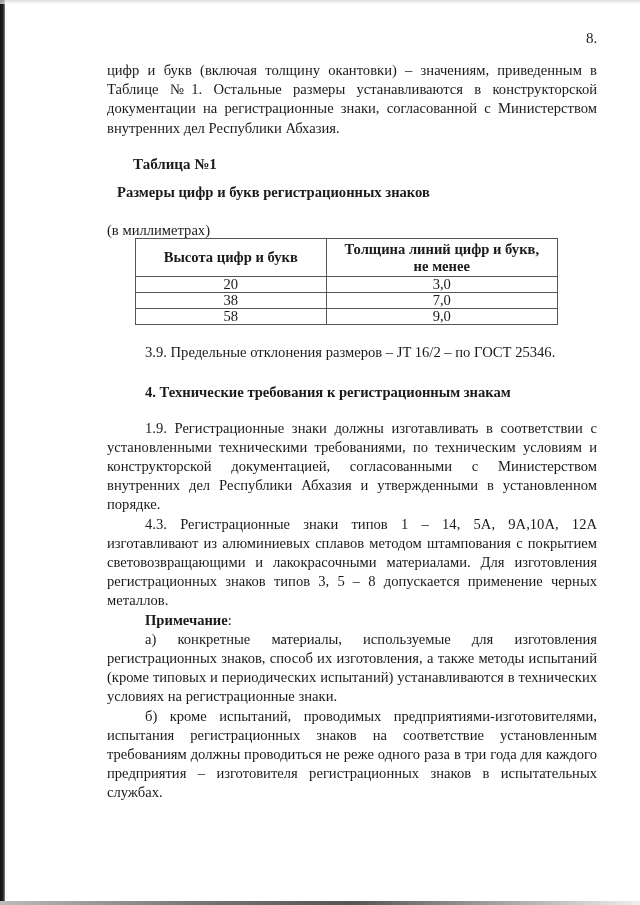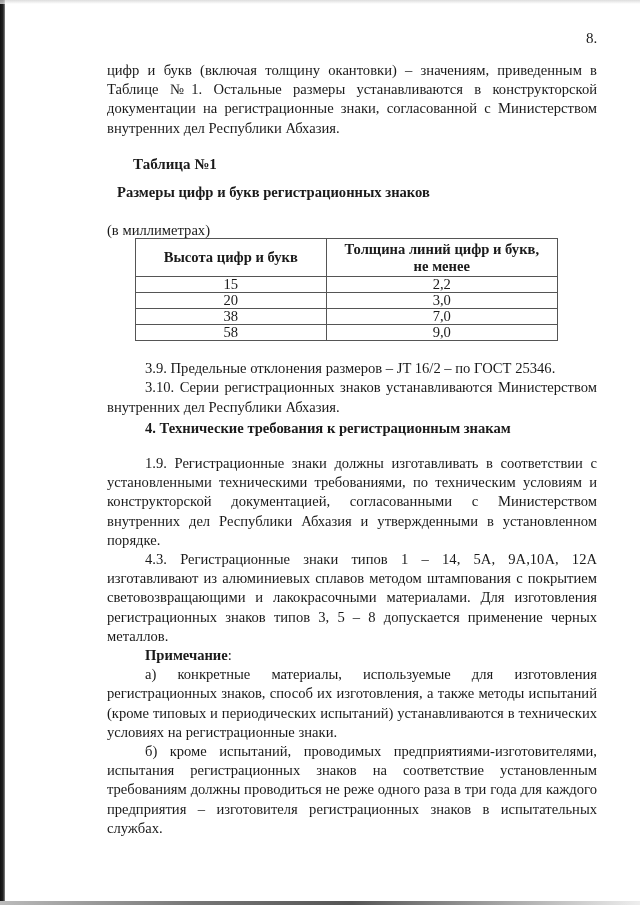--- a/index.html
+++ b/index.html
@@ -46,21 +46,21 @@
   }
   table.sizes th, table.sizes td {
     border: 1px solid #555; text-align: center; padding: 0;
   }
   table.sizes th { font-weight: bold; height: 37px; line-height: 17px; }
   table.sizes td { height: 15px; }
   table.sizes col.c1 { width: 191px; }
   table.sizes col.c2 { width: 232px; }
   .sp-after-table { margin-top: 18px; }
   .section-heading {
-    font-weight: bold; margin-top: 2px; margin-bottom: 16px; text-indent: 38px;
+    font-weight: bold; margin-top: 21px; margin-bottom: 16px; text-indent: 38px;
   }
   .note-label { font-weight: bold; text-indent: 38px; font-family: Liberation Serif, serif; }
 </style>
 </head>
 <body>
 
 <div class="scan-edge-left"></div>
 <div class="scan-edge-top"></div>
 <div class="scan-edge-bottom"></div>
 
@@ -82,40 +82,35 @@
       <tr>
         <th>Высота цифр и букв</th>
         <th>
           <span>Толщина линий цифр и букв,</span><br>
           <span>не менее</span>
         </th>
       </tr>
     </thead>
     <tbody>
       <tr>
-        <td>15</td>
-        <td>2,2</td>
-      </tr>
-      <tr>
         <td>20</td>
         <td>3,0</td>
       </tr>
       <tr>
         <td>38</td>
         <td>7,0</td>
       </tr>
       <tr>
         <td>58</td>
         <td>9,0</td>
       </tr>
     </tbody>
   </table>
 
   <p class="indent sp-after-table">3.9. Предельные отклонения размеров – JT 16/2 – по ГОСТ 25346.</p>
-  <p class="indent">3.10. Серии регистрационных знаков устанавливаются Министерством внутренних дел Республики Абхазия.</p>
 
   <p class="section-heading">4. Технические требования к регистрационным знакам</p>
 
   <p class="indent">1.9. Регистрационные знаки должны изготавливать в соответствии с установленными техническими требованиями, по техническим условиям и конструкторской документацией, согласованными с Министерством внутренних дел Республики Абхазия и утвержденными в установленном порядке.</p>
   <p class="indent">4.3. Регистрационные знаки типов 1 – 14, 5А, 9А,10А, 12А изготавливают из алюминиевых сплавов методом штампования с покрытием световозвращающими и лакокрасочными материалами. Для изготовления регистрационных знаков типов 3, 5 – 8 допускается применение черных металлов.</p>
 
   <p class="note-label"><span>Примечание</span><span style="font-weight:normal">:</span></p>
   <p class="indent">а) конкретные материалы, используемые для изготовления регистрационных знаков, способ их изготовления, а также методы испытаний (кроме типовых и периодических испытаний) устанавливаются в технических условиях на регистрационные знаки.</p>
   <p class="indent">б) кроме испытаний, проводимых предприятиями-изготовителями, испытания регистрационных знаков на соответствие установленным требованиям должны проводиться не реже одного раза в три года для каждого предприятия – изготовителя регистрационных знаков в испытательных службах.</p>
 </div>

